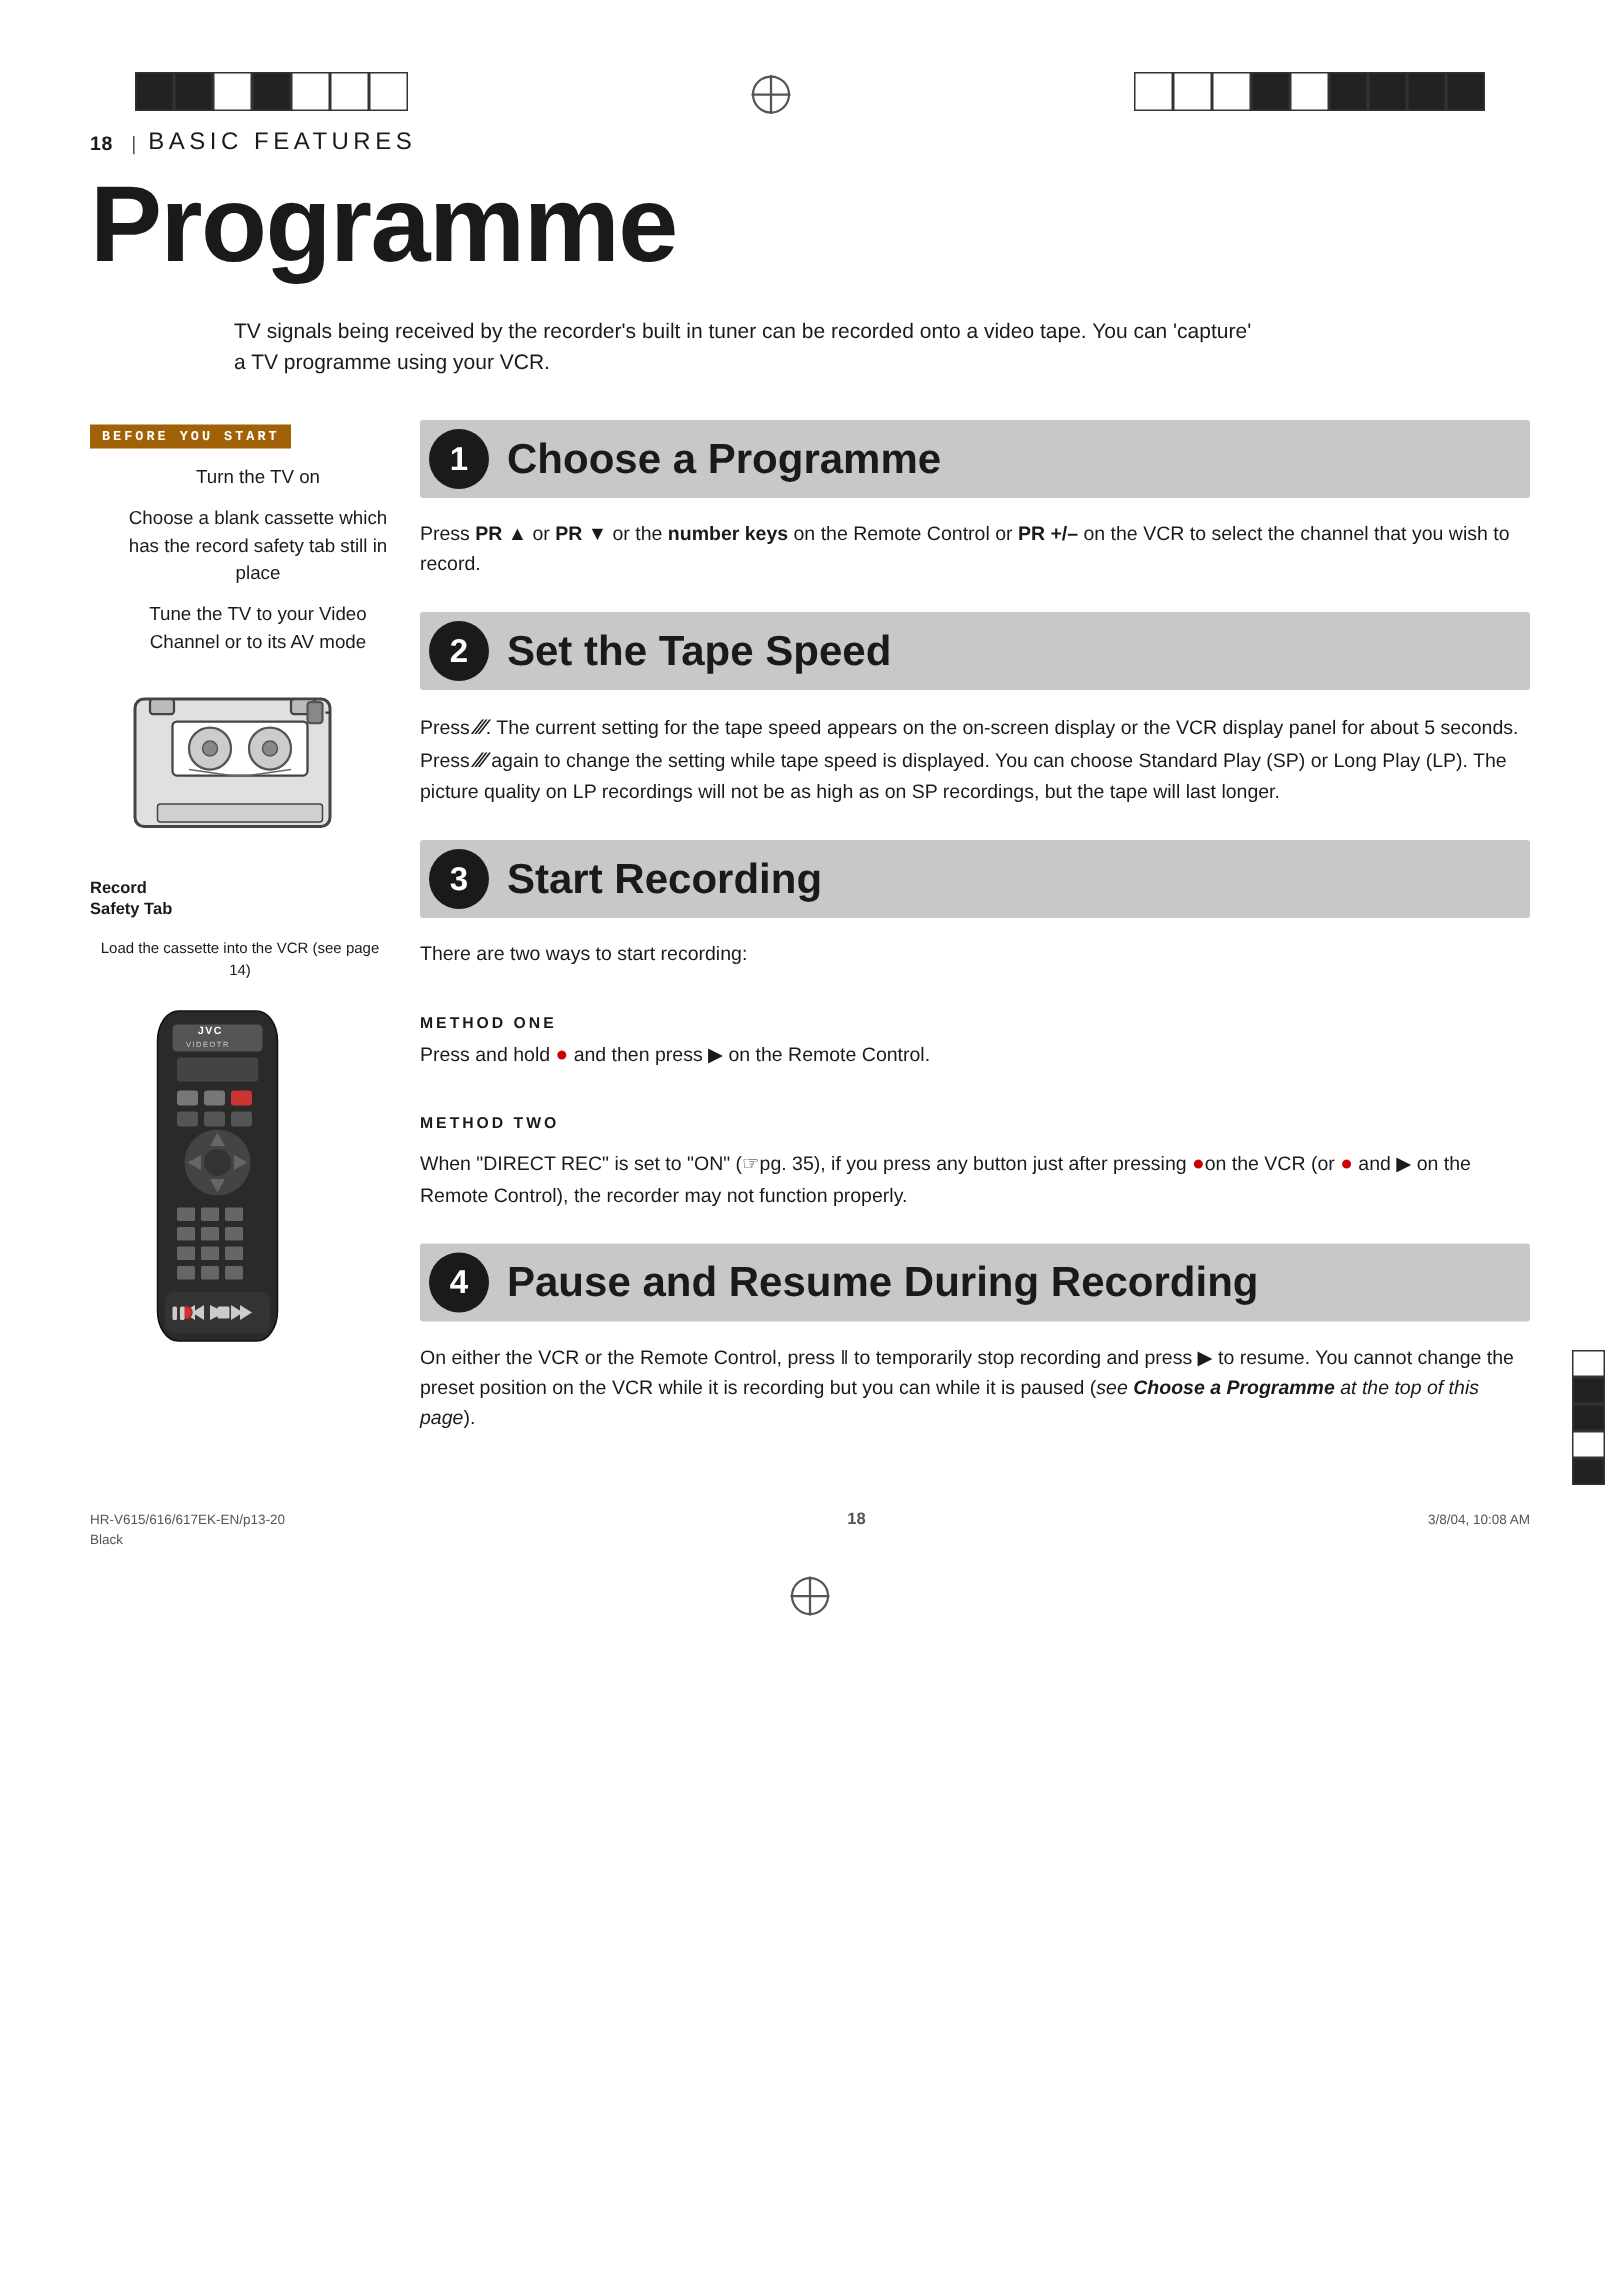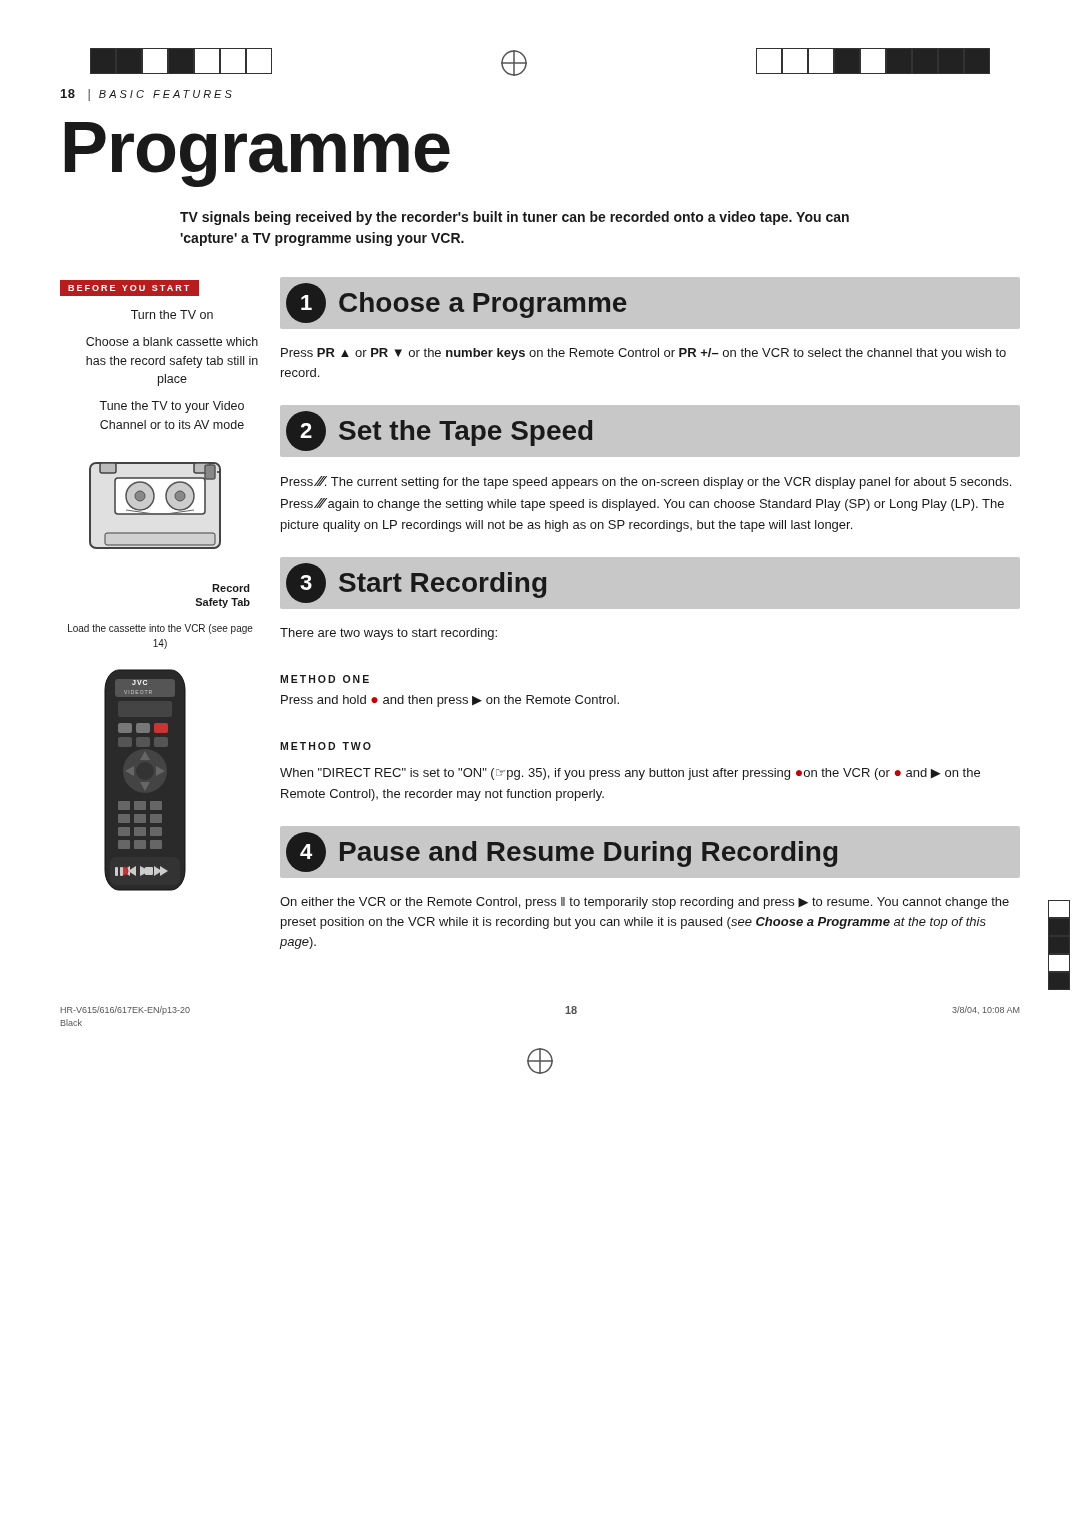--- a/index.html
+++ b/index.html
@@ -24,45 +24,44 @@
       align-items: center;
       margin-bottom: 6px;
     }
     .page-number {
       font-size: 13px;
       font-weight: bold;
       letter-spacing: 0.5px;
       margin-right: 12px;
     }
     .header-label {
-      font-size: 11px;
+      font-size: 16px;
       letter-spacing: 3px;
       font-weight: normal;
       text-transform: uppercase;
-      font-style: italic;
     }
 
     
     .main-title {
       font-size: 72px;
       font-weight: 900;
       letter-spacing: -1px;
       margin-bottom: 24px;
       margin-top: 10px;
       line-height: 1;
     }
 
     
     .intro-text {
       font-size: 14px;
       line-height: 1.5;
-      font-weight: bold;
+      font-weight: normal;
       margin-bottom: 28px;
       max-width: 680px;
-      margin-left: 120px;
+      margin-left: 96px;
     }
 
     
     .content-layout {
       display: flex;
       gap: 0;
     }
 
     .left-col {
       width: 220px;
@@ -98,29 +97,30 @@
       flex-shrink: 0;
     }
     .step-title {
       font-size: 28px;
       font-weight: bold;
       color: #1a1a1a;
     }
 
     
     .before-start-box {
-      background: #b91c1c;
+      background: #a16207;
       color: #fff;
       font-size: 9px;
       letter-spacing: 2px;
       text-transform: uppercase;
       padding: 3px 8px;
       font-weight: bold;
       margin-bottom: 10px;
       display: inline-block;
+      font-family: Liberation Mono, monospace;
     }
 
     .before-start-items {
       font-size: 12.5px;
       line-height: 1.5;
       text-align: center;
     }
     .before-start-item {
       margin-bottom: 12px;
       margin-left: 24px;
@@ -183,21 +183,21 @@
     .step4-section { margin-bottom: 20px; }
 
     
     .cassette-svg-area {
       margin: 8px 0;
       text-align: center;
     }
 
     
     .tab-label-area {
-      text-align: right;
+      text-align: left;
       font-size: 11px;
       font-weight: bold;
       margin-right: 10px;
       margin-top: 4px;
       line-height: 1.3;
     }
 
     .left-col-item {
       text-align: center;
       font-size: 12.5px;

